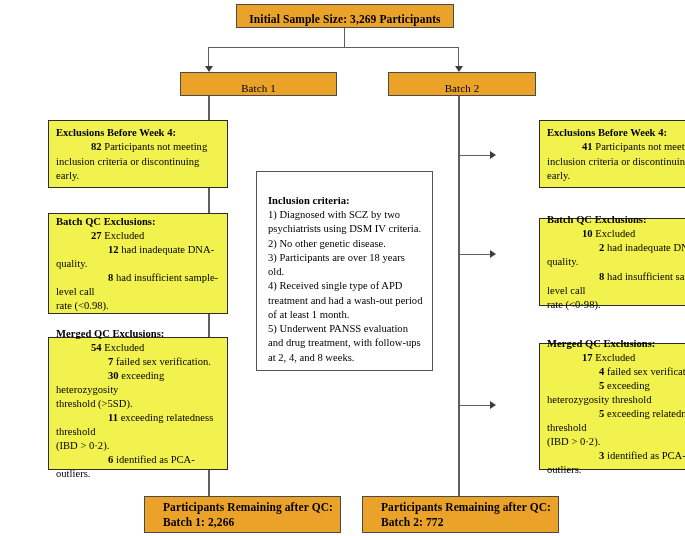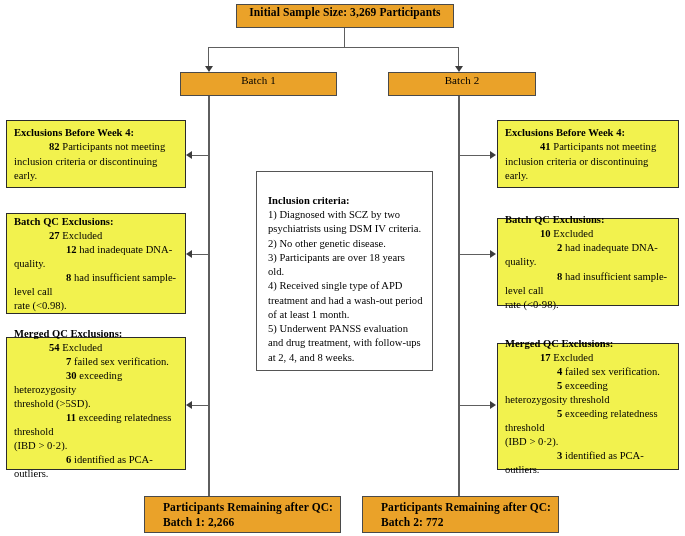--- a/index.html
+++ b/index.html
@@ -21,21 +21,21 @@
   }
   .box {
     position: absolute;
     box-sizing: border-box;
     border: 1.4px solid #3a3a3a;
   }
   .orange {
     background: #eaa229;
     border: 1.4px solid #4a4a4a;
     display: flex;
-    align-items: flex-start;
+    align-items: flex-end;
     justify-content: center;
     text-align: center;
     font-weight: bold;
     font-size: 11.5px;
     line-height: 1.3;
     letter-spacing: 0.1px;
   }
   .orange.plain {
     font-weight: normal;
     font-size: 11px;
@@ -47,20 +47,21 @@
   }
   .yellow {
     background: #f2f24e;
     border: 1.4px solid #2b2b2b;
     font-size: 10.6px;
     line-height: 1.33;
     padding: 6px 7px 5px 7px;
     display: flex;
     flex-direction: column;
     justify-content: center;
+    margin-left: 42px;
   }
   .white {
     background: #ffffff;
     border: 1.4px solid #555555;
     font-size: 10.6px;
     line-height: 1.345;
     padding: 22px 9px 9px 11px;
     margin-top: 47px;
   }
   .ttl {

